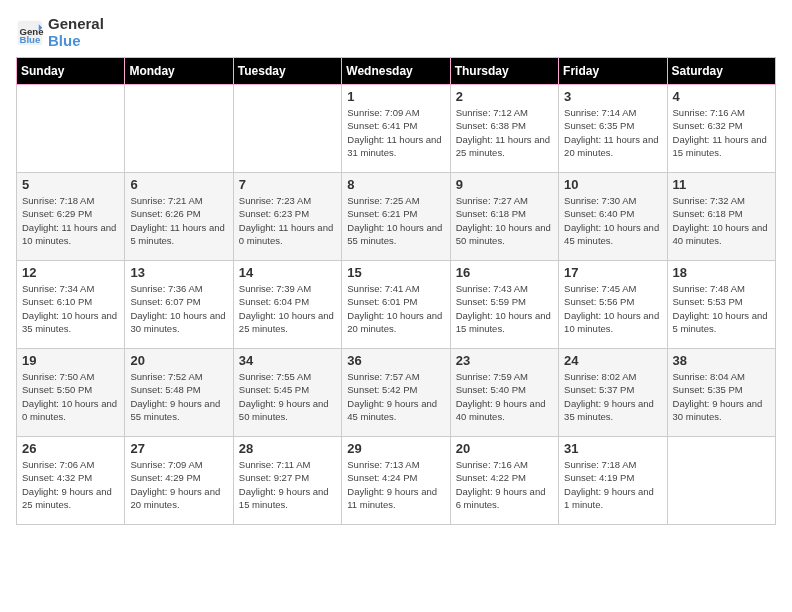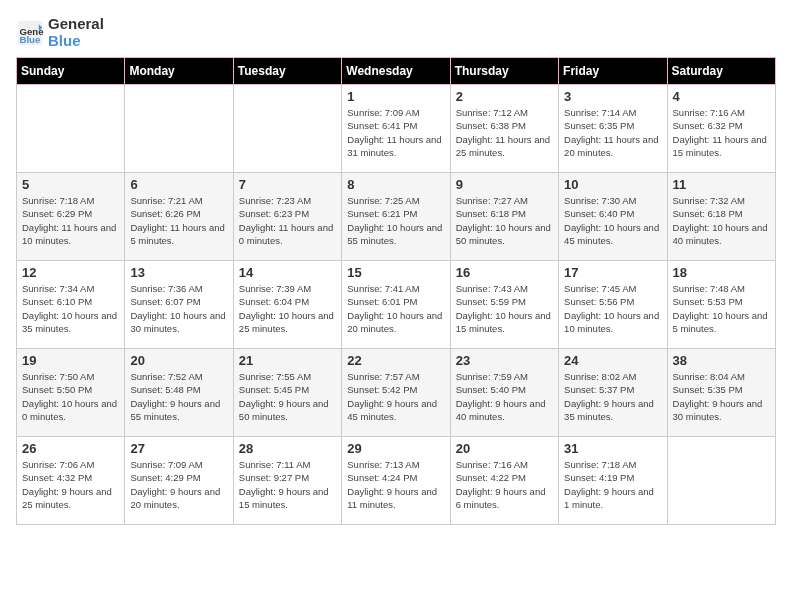--- a/index.html
+++ b/index.html
@@ -263,28 +263,28 @@
 and 0 minutes.</div>
         </td>
         <td>
           <span class="day-number">20</span>
           <div class="day-info">Sunrise: 7:52 AM
 Sunset: 5:48 PM
 Daylight: 9 hours
 and 55 minutes.</div>
         </td>
         <td>
-          <span class="day-number">21</span>
+          <span class="day-number">34</span>
           <div class="day-info">Sunrise: 7:55 AM
 Sunset: 5:45 PM
 Daylight: 9 hours
 and 50 minutes.</div>
         </td>
         <td>
-          <span class="day-number">22</span>
+          <span class="day-number">36</span>
           <div class="day-info">Sunrise: 7:57 AM
 Sunset: 5:42 PM
 Daylight: 9 hours
 and 45 minutes.</div>
         </td>
         <td>
           <span class="day-number">23</span>
           <div class="day-info">Sunrise: 7:59 AM
 Sunset: 5:40 PM
 Daylight: 9 hours

